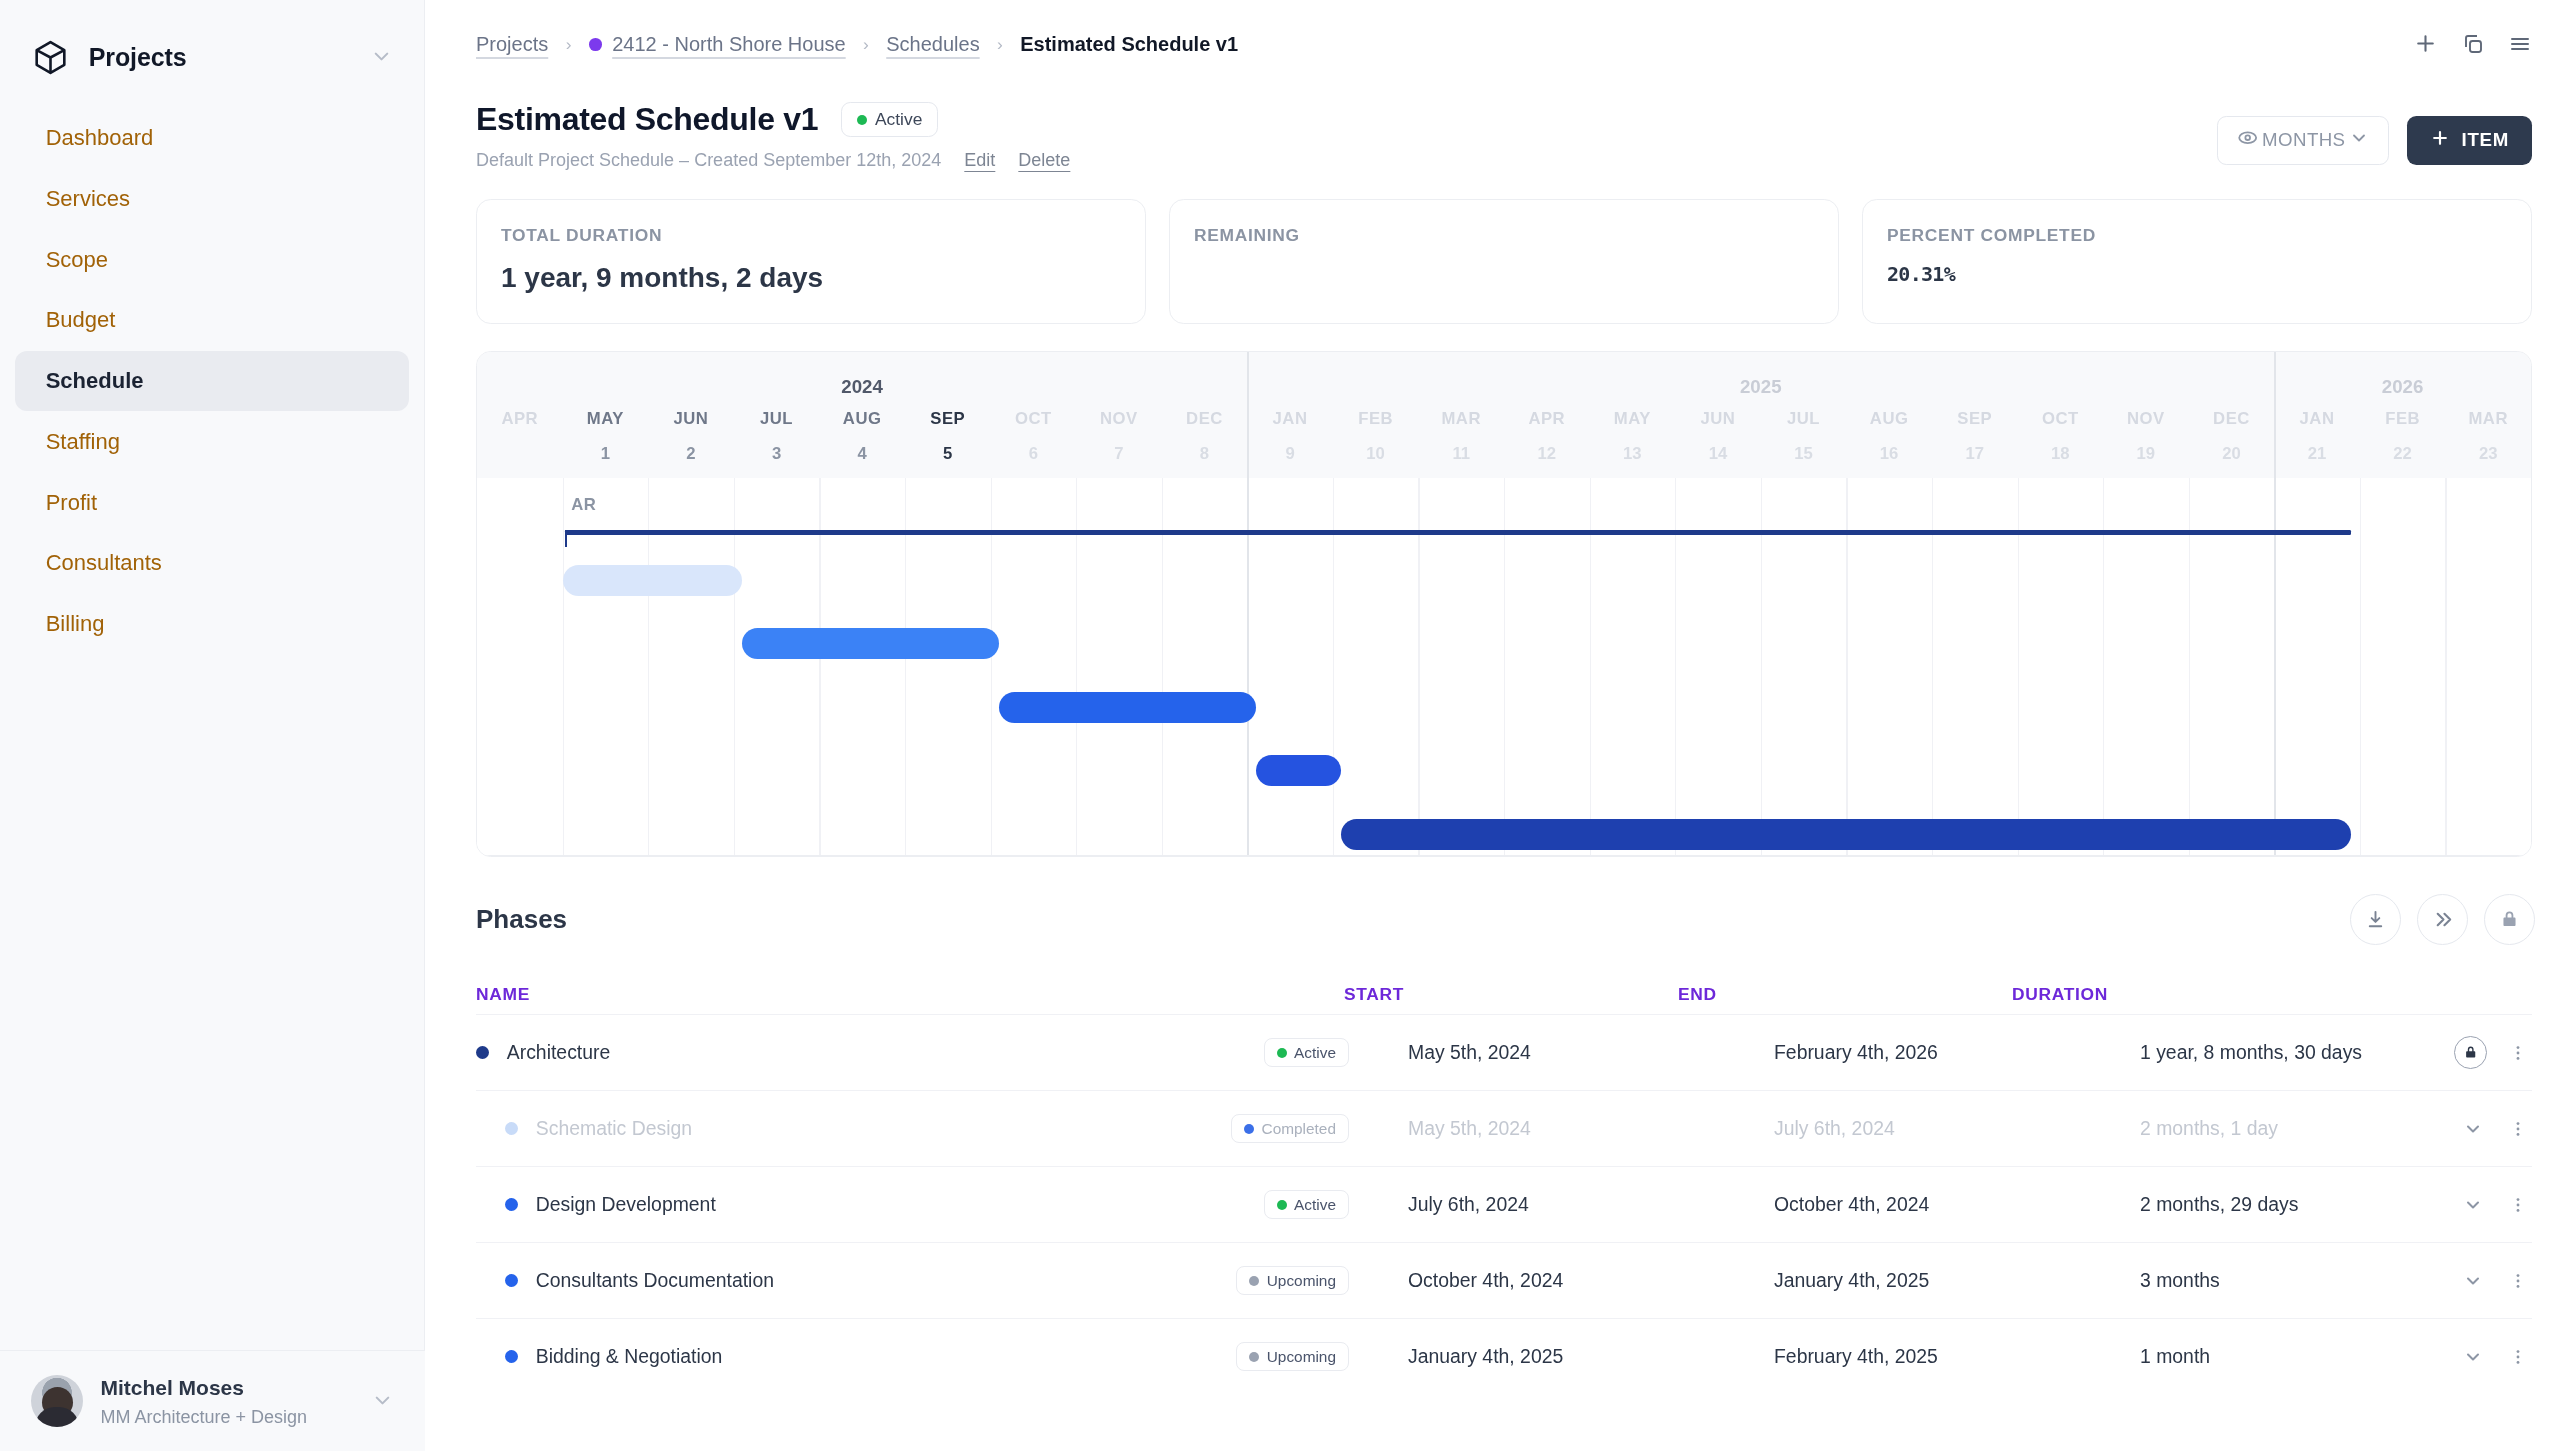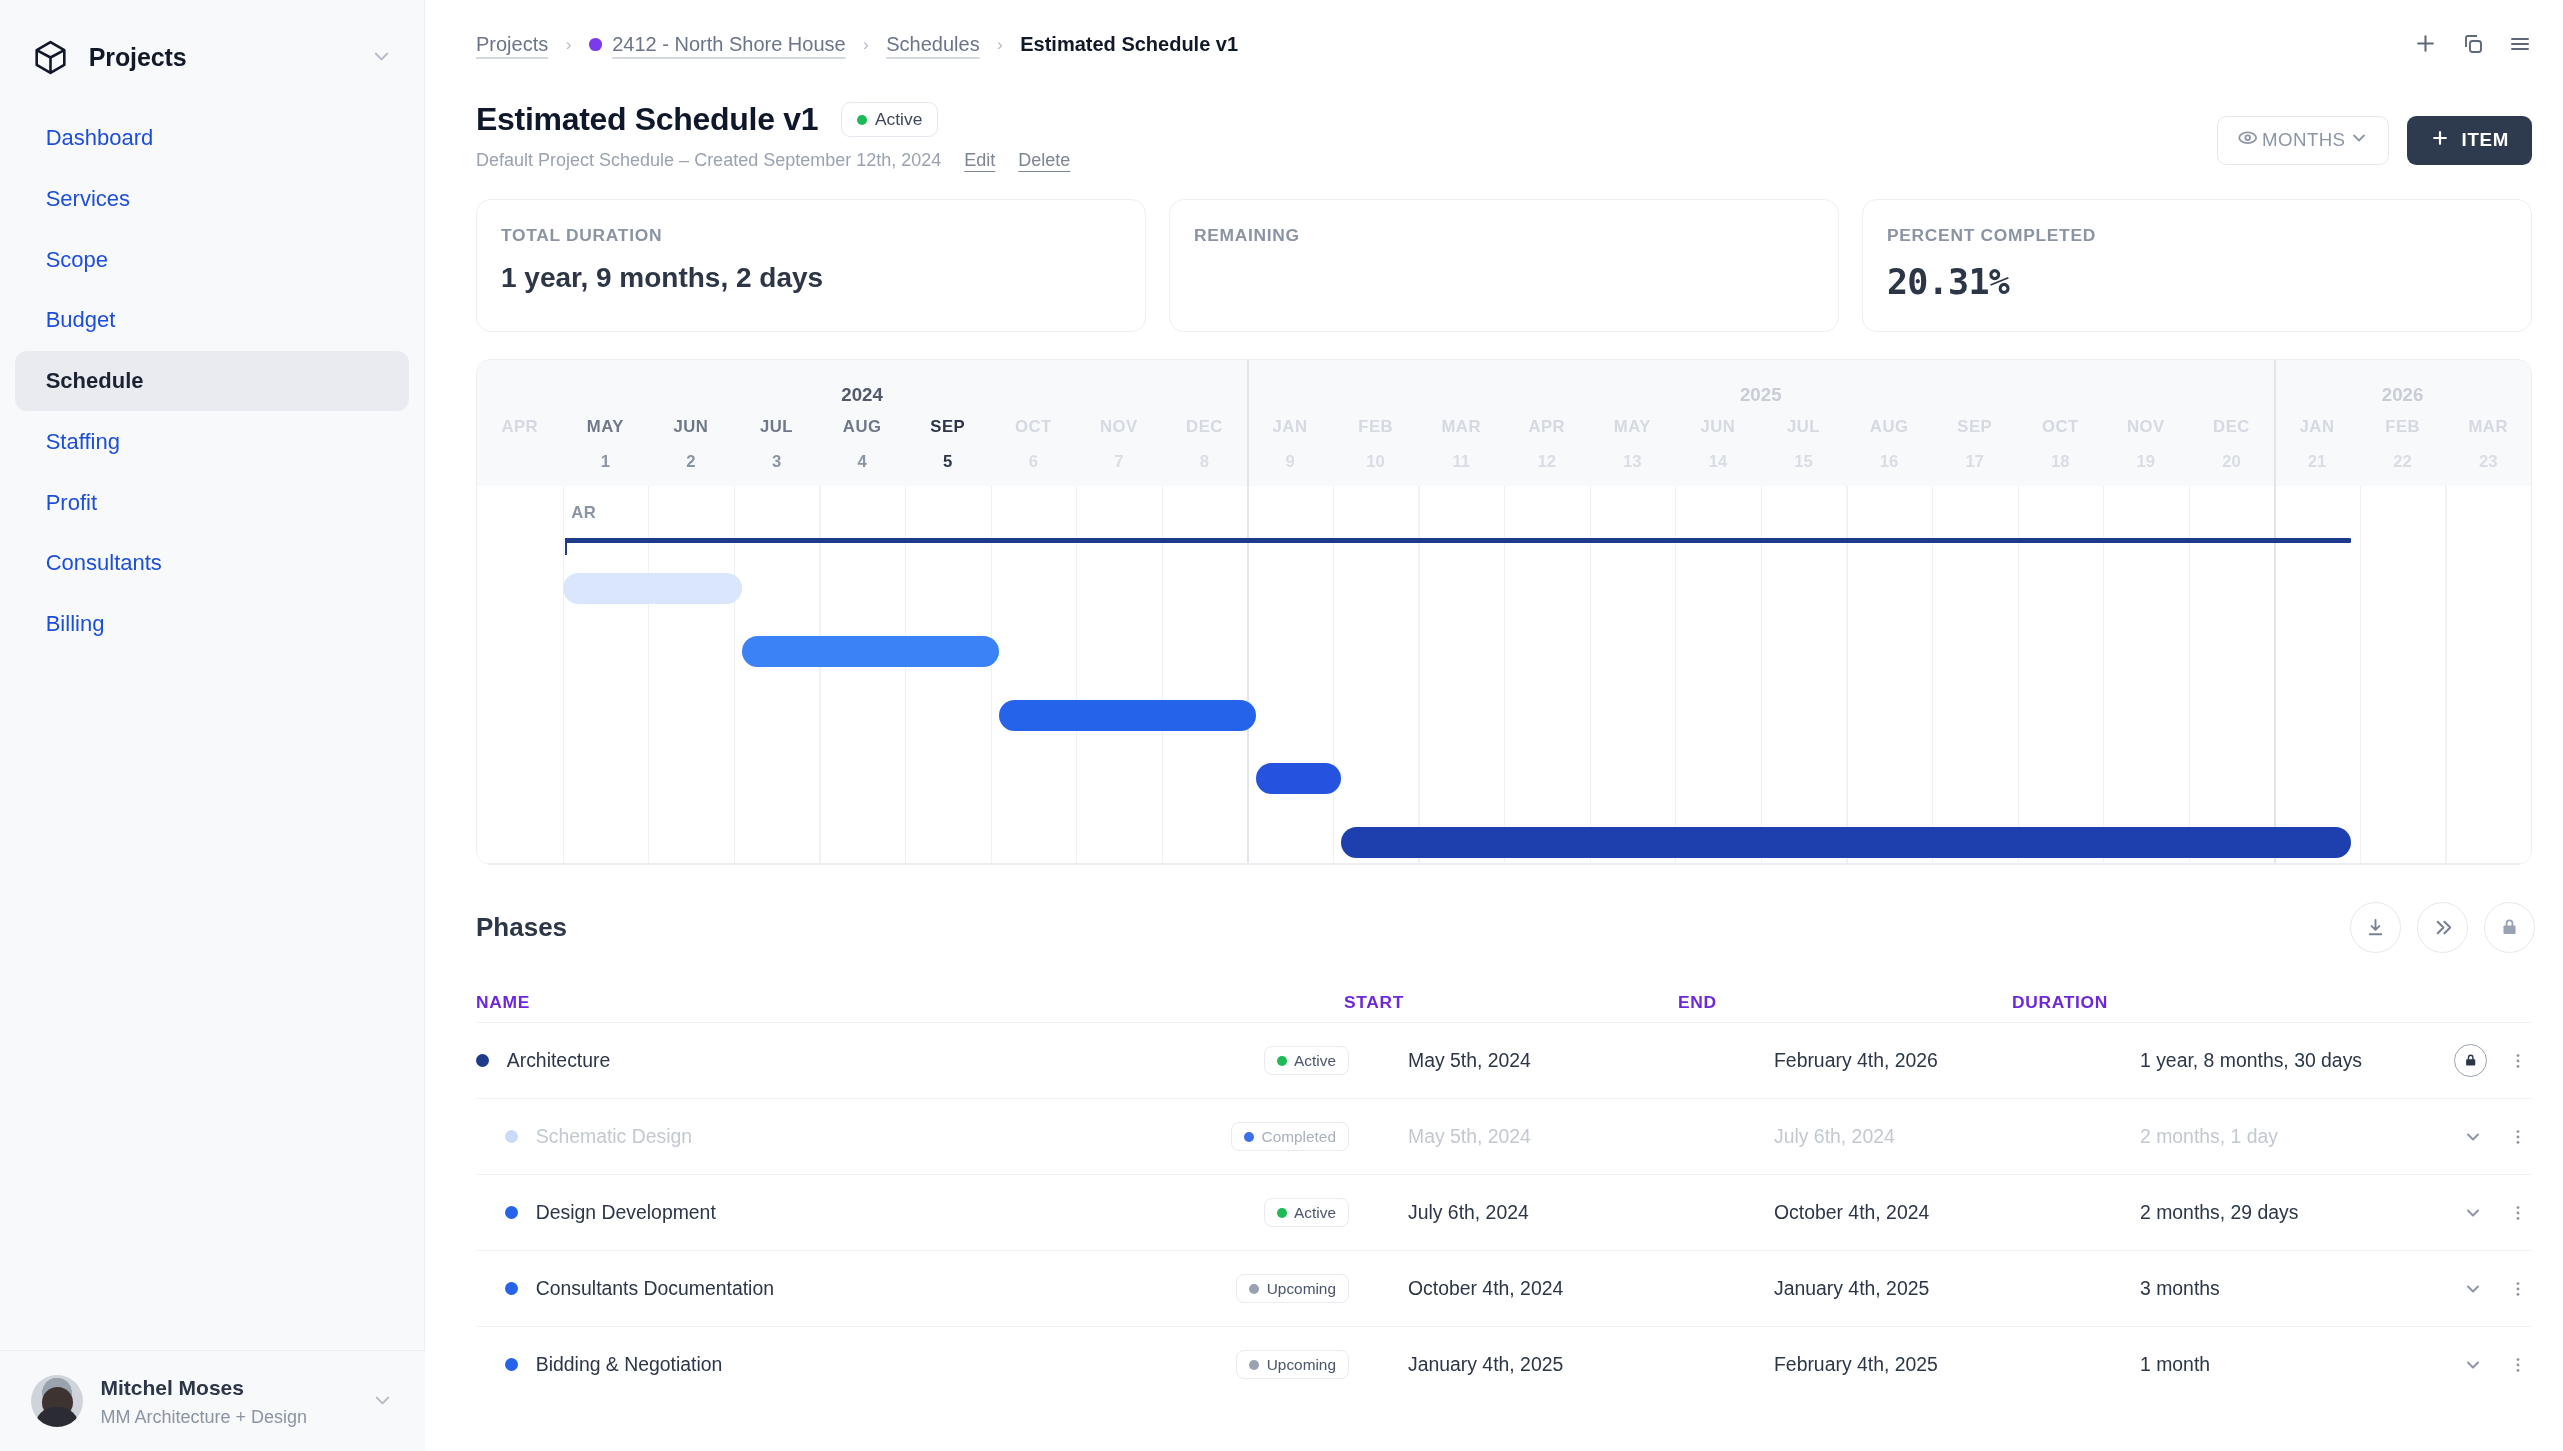--- a/index.html
+++ b/index.html
@@ -32,21 +32,21 @@
     margin-left: 18.7px; letter-spacing: -0.1px;
   }
   .sb-brand-caret { margin-left: auto; color: #b6bcc8; }
   .sb-nav { padding: 21.4px 14.7px 0 14.7px; }
   .sb-item {
     height: 60px;
     display: flex; align-items: center;
     padding-left: 31px;
     border-radius: 12px;
     font-size: 22px;
-    color: #1d4ed8;
+    color: #a16207;
     margin-bottom: 0.7px;
   }
   .sb-item.active {
     background: #e9ebf0;
     color: #1b2333;
     font-weight: bold;
   }
   .sb-footer {
     position: absolute; left: 0; bottom: 0;
     width: 425px;
@@ -125,21 +125,21 @@
   }
 
   
   .stats { display: flex; gap: 23px; padding: 28px 31px 0 51px; }
   .stat {
     flex: 1; border: 1.3px solid #eceef2; border-radius: 14.7px;
     background: #fff; padding: 25px 24px 29px 24px; min-height: 107px;
   }
   .stat-label { font-size: 17.4px; color: #8b94a3; letter-spacing: 0.7px; font-weight: bold; }
   .stat-value { margin-top: 16px; font-size: 28px; font-weight: bold; color: #2c3647; }
-  .stat-value.mono { font-family: "DejaVu Sans Mono", monospace; font-size: 35px; letter-spacing: -0.7px; }
+  .stat-value.mono { font-family: "DejaVu Sans Mono", monospace; font-size: 20px; letter-spacing: -0.7px; }
 
   
   .gantt {
     margin: 27px 31px 0 51px;
     border: 1.3px solid #eceef2; border-radius: 14.7px;
     overflow: hidden; position: relative;
     height: 506px;
   }
   .gantt-head { background: #f8f9fb; height: 126px; position: relative; }
   .g-years { position: relative; height: 57px; }

